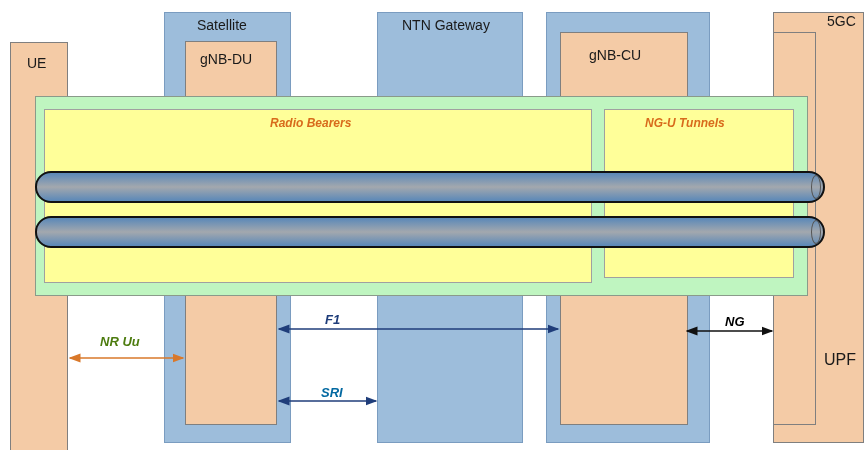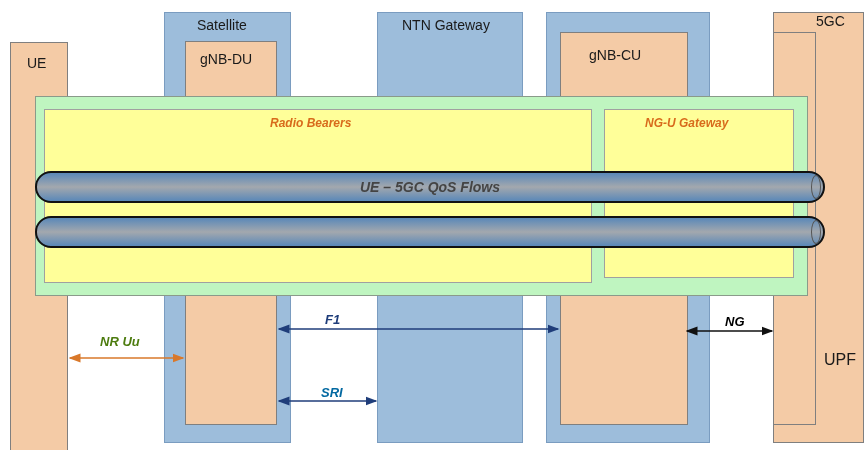--- a/index.html
+++ b/index.html
@@ -35,38 +35,37 @@
 <div class="abs blue" style="left:377px;top:12px;width:146px;height:431px;">
   <span class="node-label" style="left:24px;top:4px;">NTN Gateway</span>
 </div>
 
 <div class="abs blue" style="left:546px;top:12px;width:164px;height:431px;"></div>
 <div class="abs peach" style="left:560px;top:32px;width:128px;height:393px;">
   <span class="node-label" style="left:28px;top:14px;">gNB-CU</span>
 </div>
 
 <div class="abs peach" style="left:773px;top:12px;width:91px;height:431px;">
-  <span class="node-label" style="left:42px;top:0px;">5GC</span>
+  <span class="node-label" style="left:53px;top:0px;">5GC</span>
 </div>
 <div class="abs peach" style="left:773px;top:32px;width:43px;height:393px;">
   <span class="node-label" style="left:3px;top:318px;font-size:16px;margin-left:47px;">UPF</span>
 </div>
 
 <div class="abs green" style="left:35px;top:96px;width:773px;height:200px;"></div>
 
 <div class="abs yellow" style="left:44px;top:109px;width:548px;height:174px;">
   <span class="area-title" style="left:225px;top:6px;">Radio Bearers</span>
 </div>
 
 <div class="abs yellow" style="left:604px;top:109px;width:190px;height:169px;">
-  <span class="area-title" style="left:40px;top:6px;">NG-U Gateway</span>
+  <span class="area-title" style="left:40px;top:6px;">NG-U Tunnels</span>
 </div>
 
 <div class="tube" style="left:35px;top:171px;width:790px;">
-  <span class="tube-label">UE – 5GC QoS Flows</span>
   <span class="tube-end"></span>
 </div>
 <div class="tube" style="left:35px;top:216px;width:790px;">
   <span class="tube-end"></span>
 </div>
 
 <svg class="arrows" width="865" height="450">
   <defs>
     <marker id="mo" markerWidth="8" markerHeight="8" refX="7" refY="4" orient="auto-start-reverse">
         <path d="M0,1 L8,4 L0,7 z" fill="#d9782a"></path>

